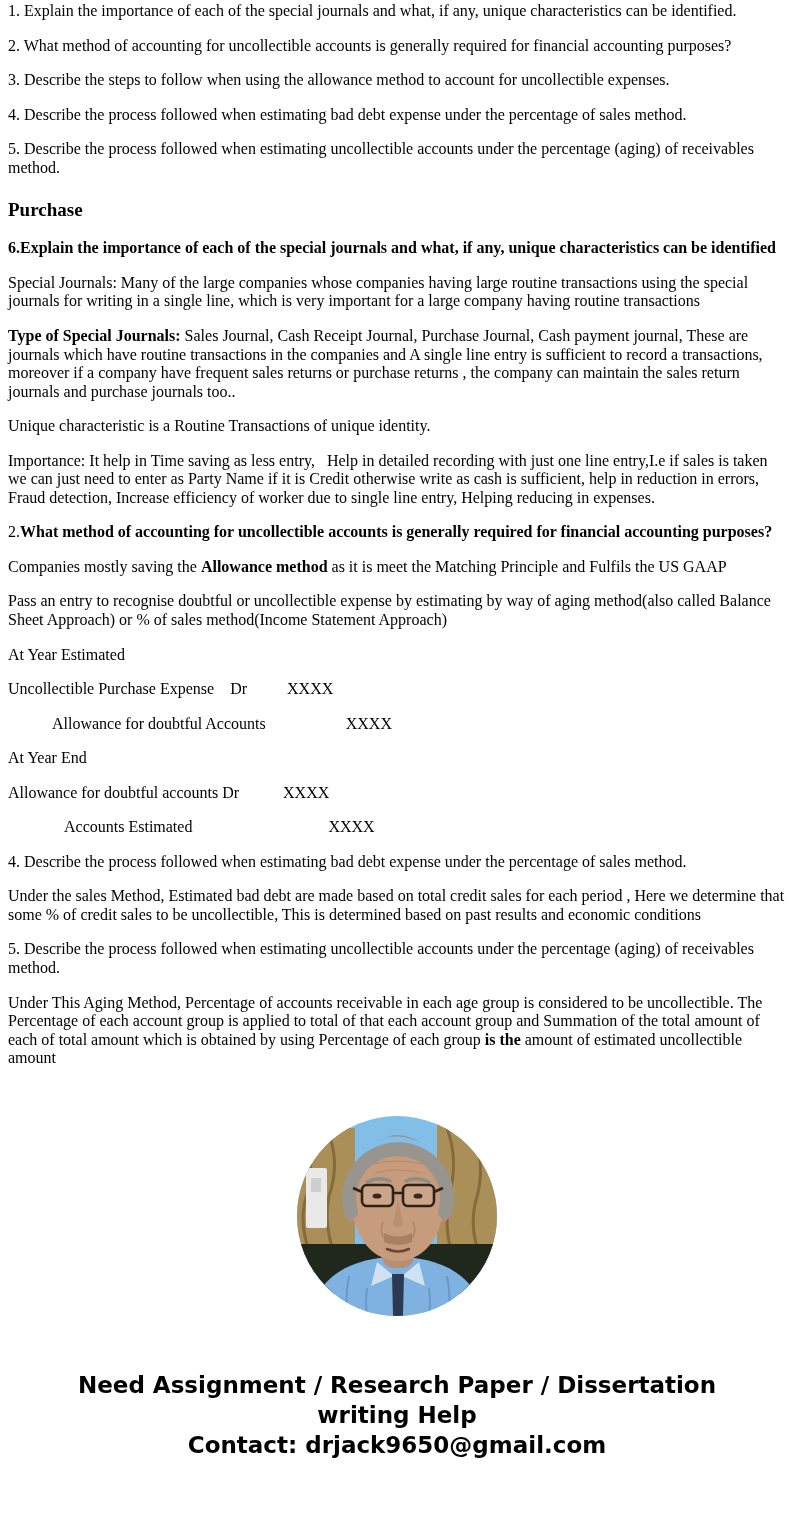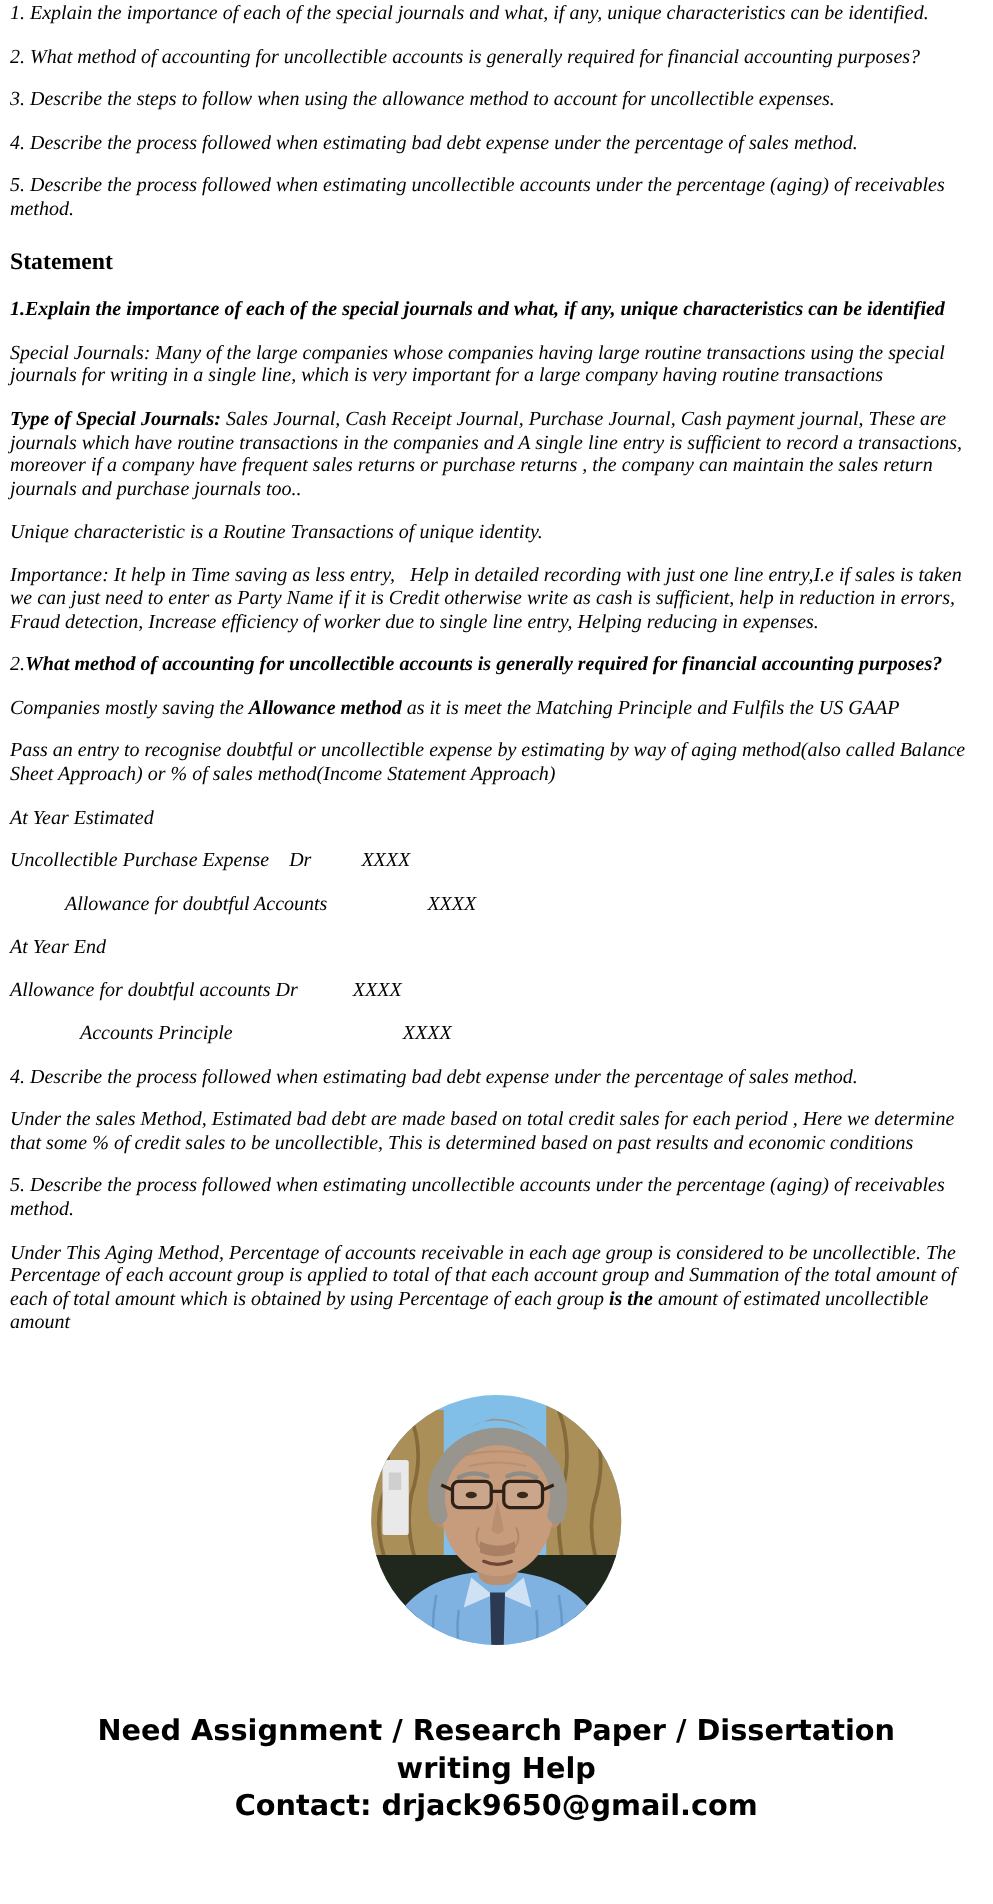--- a/index.html
+++ b/index.html
@@ -3,21 +3,21 @@
 <meta charset="utf-8">
 <style>
   html, body { margin: 0; padding: 0; background: #ffffff; color: #000000; }
   body {
     width: 794px;
     font-family: "Liberation Serif", "DejaVu Serif", serif;
     font-size: 16px;
     line-height: 1.16;
   }
   .doc { padding: 2px 8px 26px; }
-  .doc p { margin: 16px 0; white-space: pre-wrap; font-style: italic; }
+  .doc p { margin: 16px 0; white-space: pre-wrap; }
   .doc > p:first-child { margin-top: 0; }
   .bold { font-weight: 700; margin-top: 35px; }
   h3.solution-heading {
     font-size: 19px;
     font-weight: 700;
     margin: 22px 0 18px;
     white-space: pre-wrap;
   }
   .photo-wrap { text-align: center; margin: 48px 0 0; }
   .photo-wrap svg { width: 200px; height: 200px; vertical-align: top; }
@@ -35,38 +35,38 @@
 <body>
 
 <div class="doc">
 
   <p>1. Explain the importance of each of the special journals and what, if any, unique characteristics can be identified.</p>
   <p>2. What method of accounting for uncollectible accounts is generally required for financial accounting purposes?</p>
   <p>3. Describe the steps to follow when using the allowance method to account for uncollectible expenses.</p>
   <p>4. Describe the process followed when estimating bad debt expense under the percentage of sales method.</p>
   <p>5. Describe the process followed when estimating uncollectible accounts under the percentage (aging) of receivables method.</p>
 
-  <h3 class="solution-heading">Statement</h3>
+  <h3 class="solution-heading">Purchase</h3>
 
-  <p class="bold">1.Explain the importance of each of the special journals and what, if any, unique characteristics can be identified</p>
+  <p class="bold">6.Explain the importance of each of the special journals and what, if any, unique characteristics can be identified</p>
   <p>Special Journals: Many of the large companies whose companies having large routine transactions using the special journals for writing in a single line, which is very important for a large company having routine transactions</p>
   <p><span class="bold">Type of Special Journals:</span><span> Sales Journal, Cash Receipt Journal, Purchase Journal, Cash payment journal, These are journals which have routine transactions in the companies and A single line entry is sufficient to record a transactions, moreover if a company have frequent sales returns or purchase returns , the company can maintain the sales return journals and purchase journals too..</span></p>
   <p>Unique characteristic is a Routine Transactions of unique identity.</p>
   <p>Importance: It help in Time saving as less entry,   Help in detailed recording with just one line entry,I.e if sales is taken we can just need to enter as Party Name if it is Credit otherwise write as cash is sufficient, help in reduction in errors, Fraud detection, Increase efficiency of worker due to single line entry, Helping reducing in expenses.</p>
 
   <p><span>2.</span><span class="bold">What method of accounting for uncollectible accounts is generally required for financial accounting purposes?</span></p>
   <p><span>Companies mostly saving the </span><span class="bold">Allowance method</span><span> as it is meet the Matching Principle and Fulfils the US GAAP</span></p>
 
   <p>Pass an entry to recognise doubtful or uncollectible expense by estimating by way of aging method(also called Balance Sheet Approach) or % of sales method(Income Statement Approach)</p>
   <p>At Year Estimated</p>
   <p>Uncollectible Purchase Expense    Dr          XXXX</p>
   <p>           Allowance for doubtful Accounts                    XXXX</p>
   <p>At Year End</p>
   <p>Allowance for doubtful accounts Dr           XXXX</p>
-  <p>              Accounts Principle                                  XXXX</p>
+  <p>              Accounts Estimated                                  XXXX</p>
 
   <p>4. Describe the process followed when estimating bad debt expense under the percentage of sales method.</p>
   <p>Under the sales Method, Estimated bad debt are made based on total credit sales for each period , Here we determine that some % of credit sales to be uncollectible, This is determined based on past results and economic conditions</p>
 
   <p>5. Describe the process followed when estimating uncollectible accounts under the percentage (aging) of receivables method.</p>
   <p><span>Under This Aging Method, Percentage of accounts receivable in each age group is considered to be uncollectible. The Percentage of each account group is applied to total of that each account group and Summation of the total amount of each of total amount which is obtained by using Percentage of each group </span><span class="bold">is the</span><span> amount of estimated uncollectible amount</span></p>
 
   <div class="photo-wrap">
     <svg viewBox="0 0 200 200" aria-hidden="true">
       <defs>

